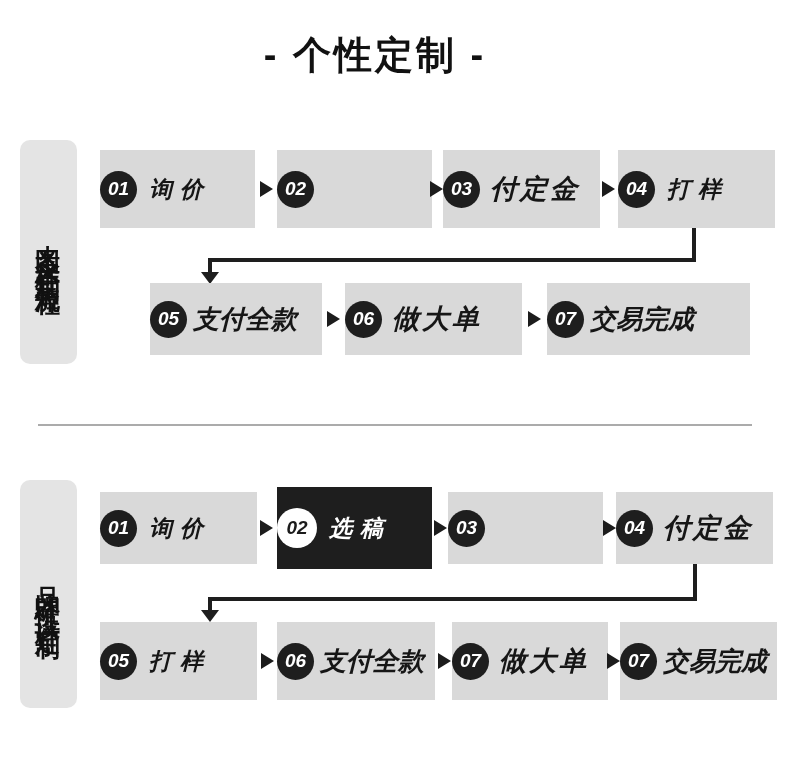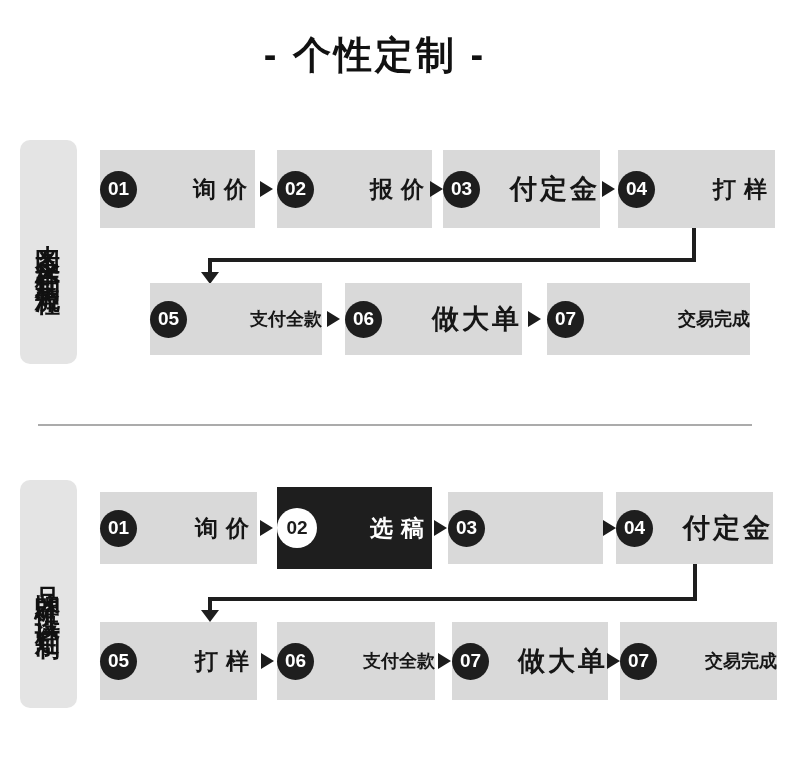--- a/index.html
+++ b/index.html
@@ -12,31 +12,31 @@
     font-size:38px;font-weight:800;letter-spacing:3px;color:#111;
   }
   .side{
     position:absolute;left:20px;width:57px;background:#e4e4e4;border-radius:10px;
     display:flex;align-items:center;justify-content:center;
     writing-mode:vertical-rl;text-orientation:upright;
     font-size:25px;font-weight:700;letter-spacing:7px;color:#111;
   }
   .box{
     position:absolute;background:#d9d9d9;
-    display:flex;align-items:center;justify-content:space-between;
+    display:flex;align-items:center;justify-content:flex-start;font-style:italic;
   }
   .box .num{
     flex:0 0 auto;width:37px;height:37px;border-radius:50%;background:#1e1e1e;color:#ffffff;
     display:flex;align-items:center;justify-content:center;
     font-size:19px;font-weight:700;
   }
   .box .lbl{font-weight:700;color:#161616;white-space:nowrap;}
   .ls2{font-size:23px;letter-spacing:8px;margin-left:12px;}   
   .ls3{font-size:27px;letter-spacing:3px;margin-left:10px;}   
-  .ls4{font-size:18px;letter-spacing:0px;margin-left:22px;}    
+  .ls4{font-size:26px;letter-spacing:0px;margin-left:6px;}    
   .box.black{background:#1e1e1e;}
   .box.black .num{background:#ffffff;color:#1b1b1b;width:40px;height:40px;}
   .box.black .lbl{color:#ffffff;}
   .tri{
     position:absolute;width:0;height:0;
     border-left:13px solid #1c1c1c;border-top:8px solid transparent;border-bottom:8px solid transparent;
   }
   .cline{position:absolute;background:#1e1e1e;}
   .dhead{
     position:absolute;width:0;height:0;
@@ -53,21 +53,20 @@
 
   <div class="side" style="top:140px;height:224px">来图来样定制流程</div>
 
   <div class="box" style="left:100px;top:150px;width:155px;height:78px">
     <span class="num">01</span>
     <span class="lbl ls2">询价</span>
   </div>
   <div class="tri" style="left:260px;top:181px"></div>
   <div class="box" style="left:277px;top:150px;width:155px;height:78px">
     <span class="num">02</span>
-    <span class="lbl ls2">报价</span>
   </div>
   <div class="tri" style="left:430px;top:181px"></div>
   <div class="box" style="left:443px;top:150px;width:157px;height:78px">
     <span class="num">03</span>
     <span class="lbl ls3">付定金</span>
   </div>
   <div class="tri" style="left:602px;top:181px"></div>
   <div class="box" style="left:618px;top:150px;width:157px;height:78px">
     <span class="num">04</span>
     <span class="lbl ls2">打样</span>

